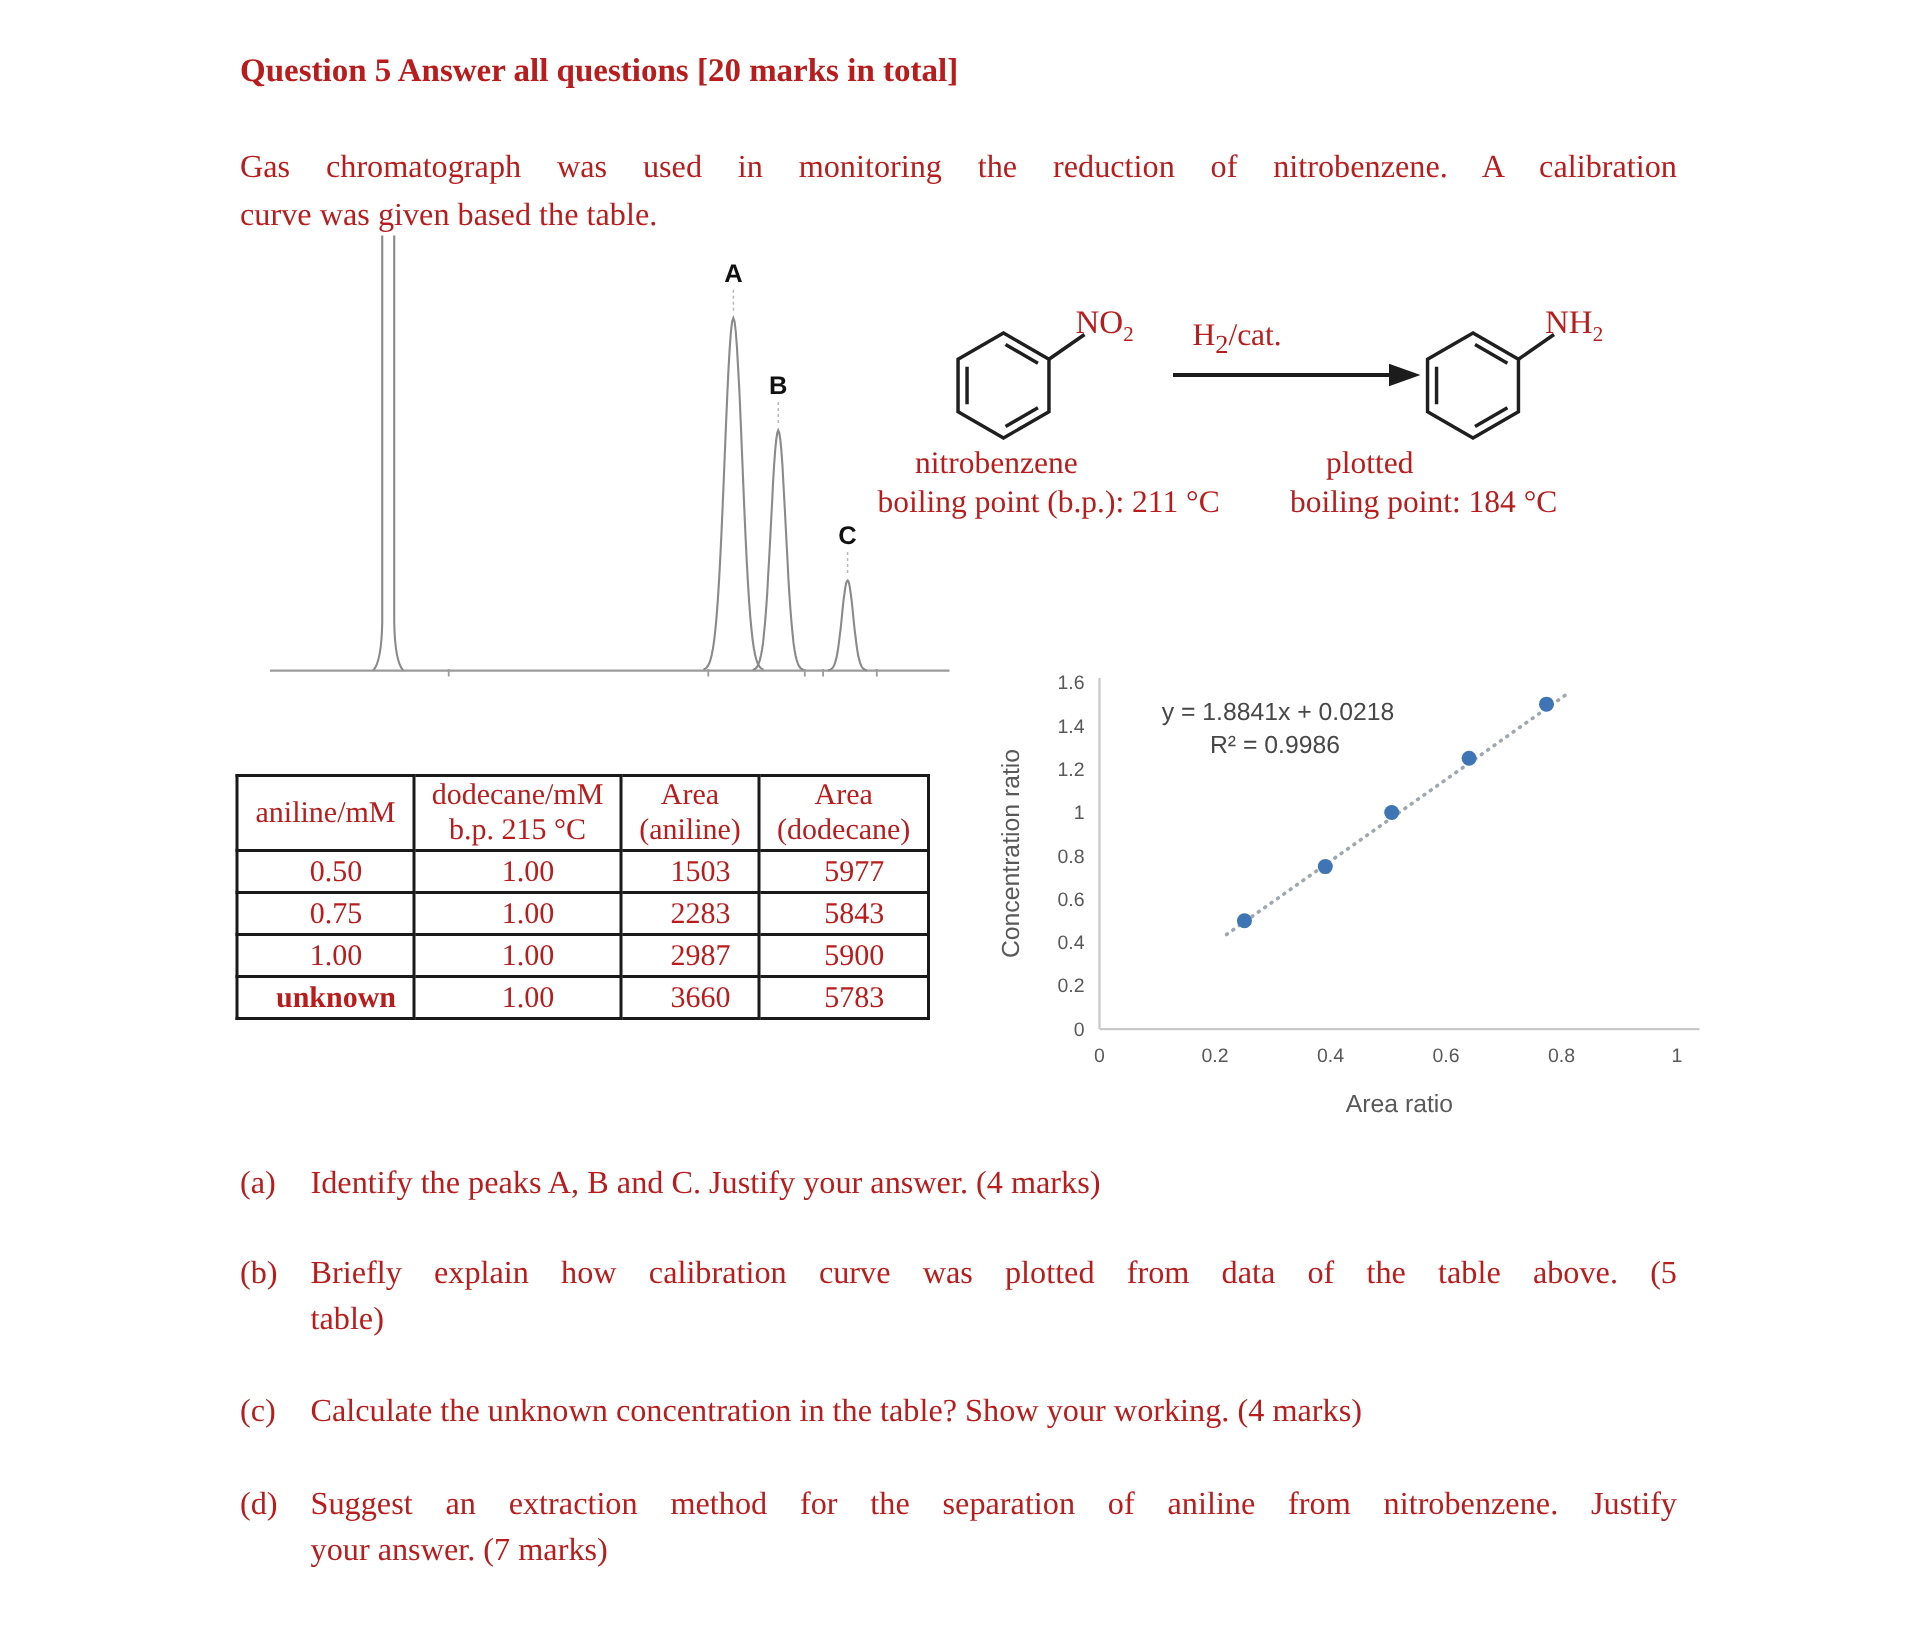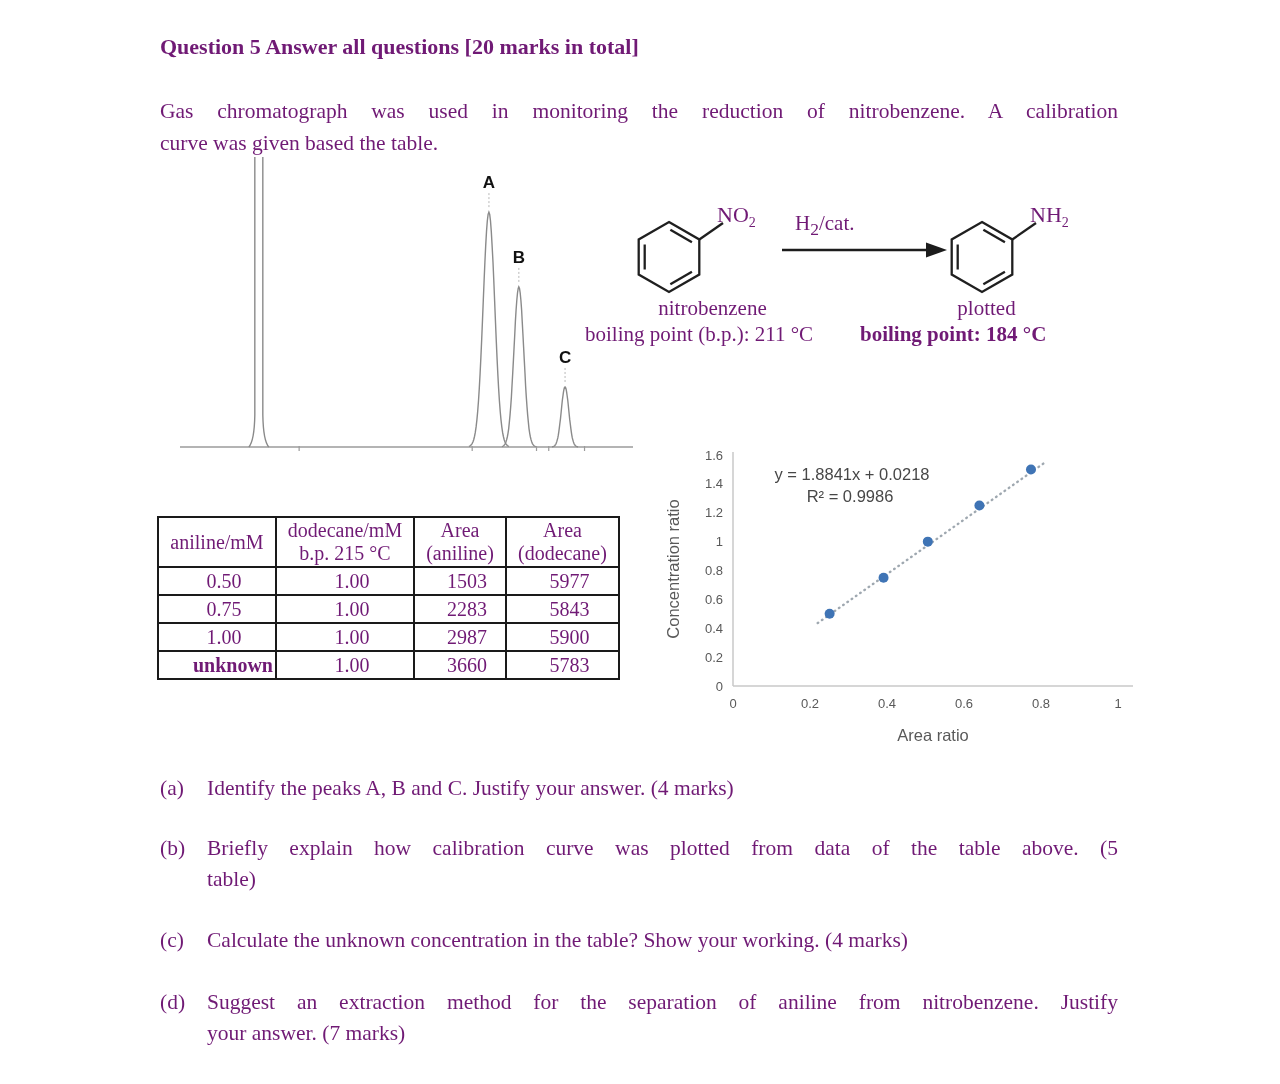--- a/index.html
+++ b/index.html
@@ -1,34 +1,34 @@
 <!DOCTYPE html>
 <html><head>
 <meta charset="utf-8">
 <style>
   html,body{margin:0;padding:0;background:#ffffff;}
   .page{
     position:relative;width:1280px;height:1084px;background:#ffffff;overflow:hidden;
-    font-family:"Liberation Serif", serif;color:#701a75;
+    font-family:"Liberation Serif", serif;color:#b91c1c;
   }
   .abs{position:absolute;}
   .doc-title{left:160px;top:34px;font-size:22px;font-weight:bold;white-space:nowrap;}
   .intro{left:160px;top:95px;width:958px;font-size:21.5px;line-height:32px;}
   .jline:not(:last-child){text-align:justify;text-align-last:justify;}
 
   
   .chromatogram{left:175px;top:150px;}
   .peak-label{font-family:"Liberation Sans",sans-serif;font-size:17px;font-weight:bold;fill:#111;}
 
   
   .ring-svg{overflow:visible;}
   .formula{font-size:22px;white-space:nowrap;}
   .formula sub{font-size:14px;}
   .cond{left:795px;top:211px;width:130px;text-align:left;font-size:21px;}
-  .mol-name{font-size:21px;text-align:center;}
+  .mol-name{font-size:21px;}
   .bp{font-size:21px;text-align:left;white-space:nowrap;}
 
   
   .cal-table{left:157px;top:516px;border-collapse:collapse;table-layout:fixed;}
   .cal-table th,.cal-table td{
     border:2px solid #1a1a1a;text-align:center;vertical-align:middle;
     font-weight:normal;padding:1px 2px;
   }
   .cal-table th{font-size:20px;line-height:23px;height:46px;}
   .cal-table td{font-size:20px;line-height:22px;height:24px;padding-left:16px;}
@@ -103,21 +103,21 @@
     <line x1="40.35" y1="74.3" x2="61.95" y2="61.8" stroke="#1f1f1f" stroke-width="2.3"></line>
     <line x1="69.3" y1="29.5" x2="93" y2="13" stroke="#1f1f1f" stroke-width="2.3"></line>
   </svg>
   <div class="abs formula" style="left:1030px;top:202px;">
     <span>NH</span><sub>2</sub>
   </div>
 
   <div class="abs mol-name" style="left:610px;top:296px;width:205px;">nitrobenzene</div>
   <div class="abs bp" style="left:585px;top:322px;width:255px;">boiling point (b.p.): 211 °C</div>
   <div class="abs mol-name" style="left:884px;top:296px;width:205px;">plotted</div>
-  <div class="abs bp" style="left:860px;top:322px;width:255px;font-weight:bold;">boiling point: 184 °C</div>
+  <div class="abs bp" style="left:860px;top:322px;width:255px;">boiling point: 184 °C</div>
 
   <table class="abs cal-table">
     <colgroup>
       <col style="width:118px">
         <col style="width:138px">
         <col style="width:92px">
         <col style="width:113px">
     </colgroup>
     <tbody>
         <tr>
@@ -138,21 +138,21 @@
           <td>2283</td>
           <td>5843</td>
         </tr>
         <tr>
           <td>1.00</td>
           <td>1.00</td>
           <td>2987</td>
           <td>5900</td>
         </tr>
         <tr>
-          <td style="font-weight: bold; text-align: right;">unknown</td>
+          <td style="font-weight: bold;">unknown</td>
           <td>1.00</td>
           <td>3660</td>
           <td>5783</td>
         </tr>
       </tbody>
   </table>
 
   <svg class="abs cal-chart" width="490" height="320" viewBox="0 0 490 320">
       <line x1="78" y1="14" x2="78" y2="248" stroke="#c9c9c9" stroke-width="1.5"></line>
       <line x1="78" y1="248" x2="478" y2="248" stroke="#c9c9c9" stroke-width="1.5"></line>

